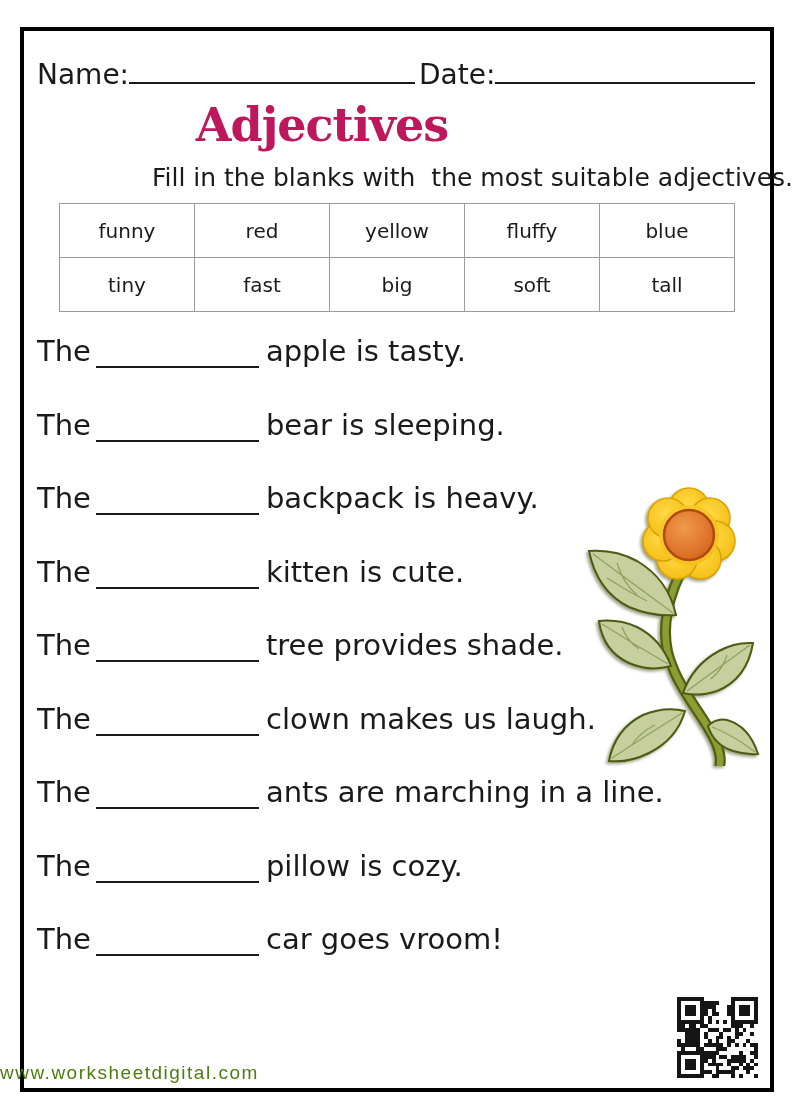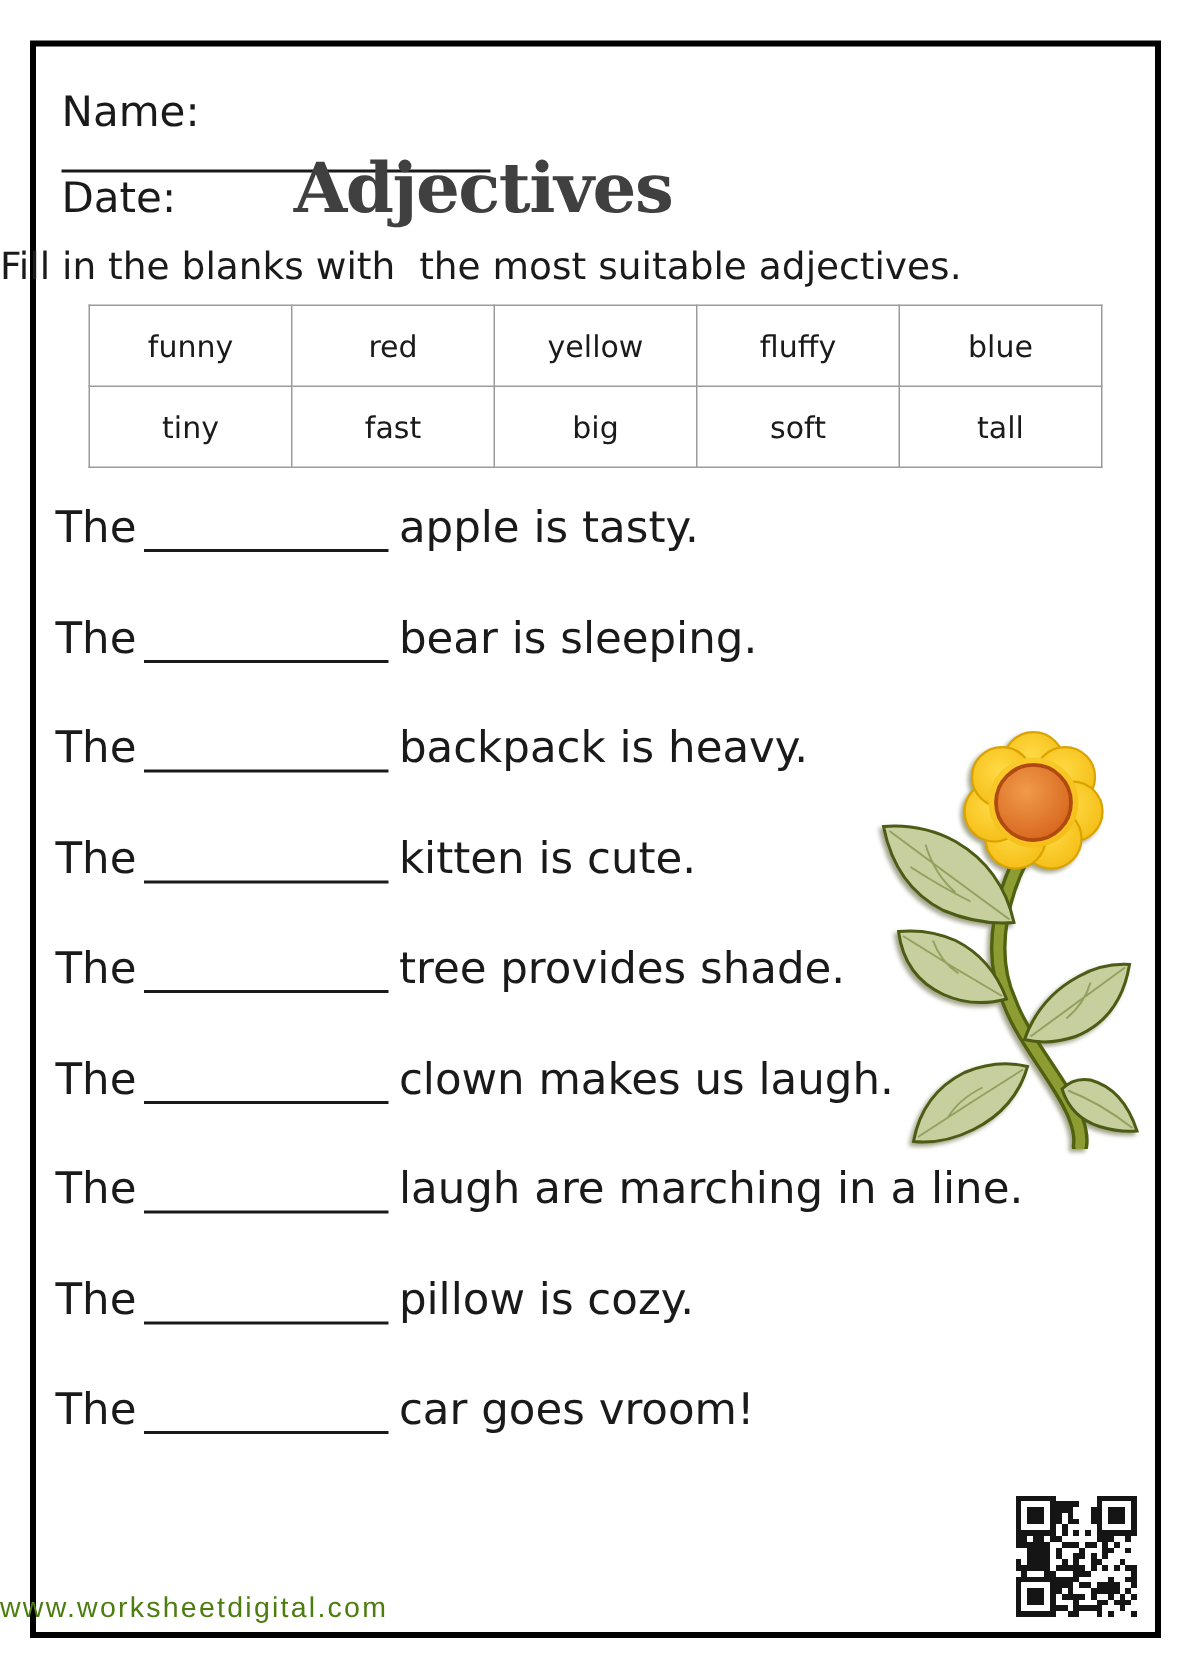--- a/index.html
+++ b/index.html
@@ -14,40 +14,39 @@
   .sheet { position:absolute; inset:0; background:#fff; }
   .frame {
     position:absolute; left:20px; top:27px; width:754px; height:1065px;
     border:4px solid #000;
   }
   
   .name-row {
     position:absolute; left:37px; top:58px; width:718px;
     display:flex; align-items:baseline;
     font-size:28px;
-    flex-direction:column;
   }
   .fill-line {
     display:inline-block; border-bottom:2.5px solid #1a1a1a;
     height:24px; vertical-align:-6px;
   }
   .name-line { width:286px; }
   .date-line { flex:1; }
   .date-label { margin-left:4px; }
   
   .title {
     position:absolute; left:0; top:98px; width:644px;
     text-align:center;
     font-family:"DejaVu Serif","Liberation Serif",serif;
-    font-weight:bold; font-size:46px; letter-spacing:-1px; color:#404040;
+    font-weight:bold; font-size:46px; letter-spacing:-1px; color:#be185d;
   }
   
   .instruction {
     position:absolute; left:0; top:163px; width:793px;
-    text-align:left; font-size:25px; white-space:pre-wrap;
+    text-align:right; font-size:25px; white-space:pre-wrap;
   }
   
   .word-bank {
     position:absolute; left:59px; top:203px; width:676px;
     border-collapse:collapse; table-layout:fixed;
   }
   .word-bank td {
     border:1.5px solid #9b9b9b;
     height:54px; text-align:center; vertical-align:middle;
     font-size:20px;
@@ -108,21 +107,21 @@
   </tbody>
     </table>
 
   <div class="sentences">
     <div class="sentence"><span>The</span><span class="blank"></span><span>apple is tasty.</span></div>
     <div class="sentence"><span>The</span><span class="blank"></span><span>bear is sleeping.</span></div>
     <div class="sentence"><span>The</span><span class="blank"></span><span>backpack is heavy.</span></div>
     <div class="sentence"><span>The</span><span class="blank"></span><span>kitten is cute.</span></div>
     <div class="sentence"><span>The</span><span class="blank"></span><span>tree provides shade.</span></div>
     <div class="sentence"><span>The</span><span class="blank"></span><span>clown makes us laugh.</span></div>
-    <div class="sentence"><span>The</span><span class="blank"></span><span>laugh are marching in a line.</span></div>
+    <div class="sentence"><span>The</span><span class="blank"></span><span>ants are marching in a line.</span></div>
     <div class="sentence"><span>The</span><span class="blank"></span><span>pillow is cozy.</span></div>
     <div class="sentence"><span>The</span><span class="blank"></span><span>car goes vroom!</span></div>
   </div>
 
   <div class="flower">
     <svg width="183" height="283" viewBox="0 0 183 283" xmlns="http://www.w3.org/2000/svg">
       <defs>
         <radialGradient id="cgrad" cx="40%" cy="35%" r="75%">
           <stop offset="0%" stop-color="#F09A4A"></stop>
           <stop offset="100%" stop-color="#D5621A"></stop>

